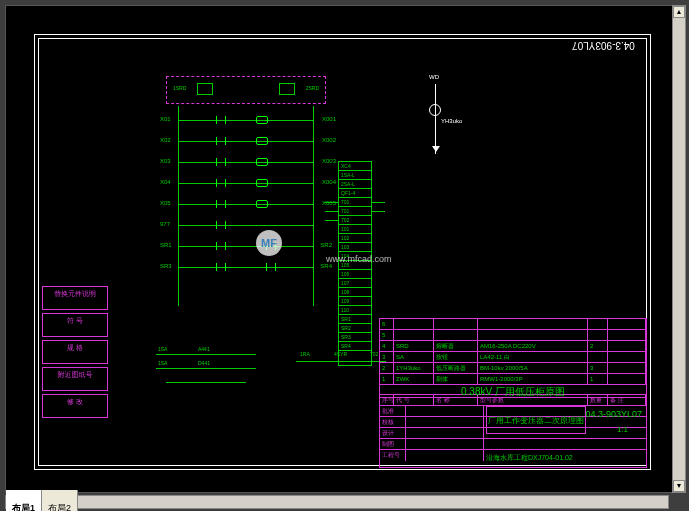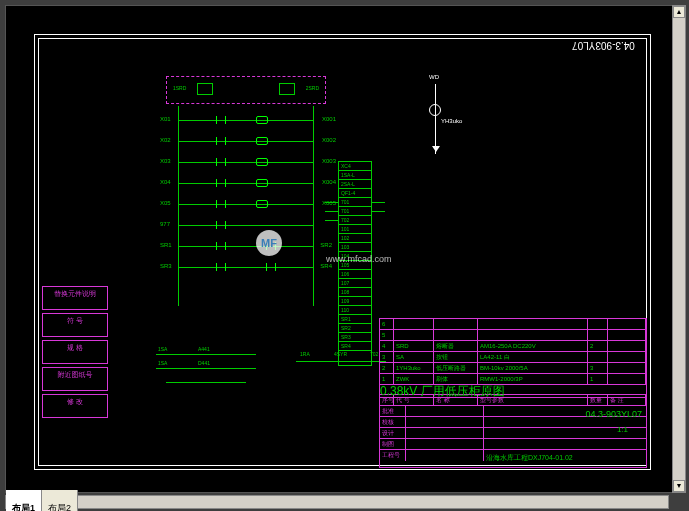--- a/index.html
+++ b/index.html
@@ -256,21 +256,22 @@
   border-right: 1px solid #d838d8;
   padding: 0 2px;
   line-height: 10px;
   overflow: hidden;
   white-space: nowrap;
 }
 .tb-cell.green { color: #0c0; }
 .tb-banner {
   height: 13px;
   border-bottom: 1px solid #d838d8;
-  font-size: 12px;
+  text-align: center;
+  font-size: 10px;
   line-height: 13px;
 }
 .tb-lower {
   position: absolute;
   top: 76px;
   left: 0;
   right: 0;
   bottom: 0;
 }
 .tb-lower-row {
@@ -596,20 +597,21 @@
             <div class="tb-cell" style="width:78px"></div>
           </div>
         <div class="tb-lower-row">
             <div class="tb-cell" style="width:26px">制图</div>
             <div class="tb-cell" style="width:78px"></div>
           </div>
         <div class="tb-lower-row" style="border-bottom:none">
             <div class="tb-cell" style="width:26px">工程号</div>
             <div class="tb-cell" style="width:78px"></div>
           </div>
+        <div class="tb-title-cell">厂用工作变压器二次原理图</div>
         <div class="tb-drawing-no">04.3-903YL07</div>
         <div class="tb-scale">1:1</div>
         <div class="tb-project">沿海水库工程DXJ704-01.02</div>
       </div>
     </div>
 
     <div class="watermark-logo">MF</div>
     <div class="watermark-sub">www.mfcad.com</div>
 
   </div>

